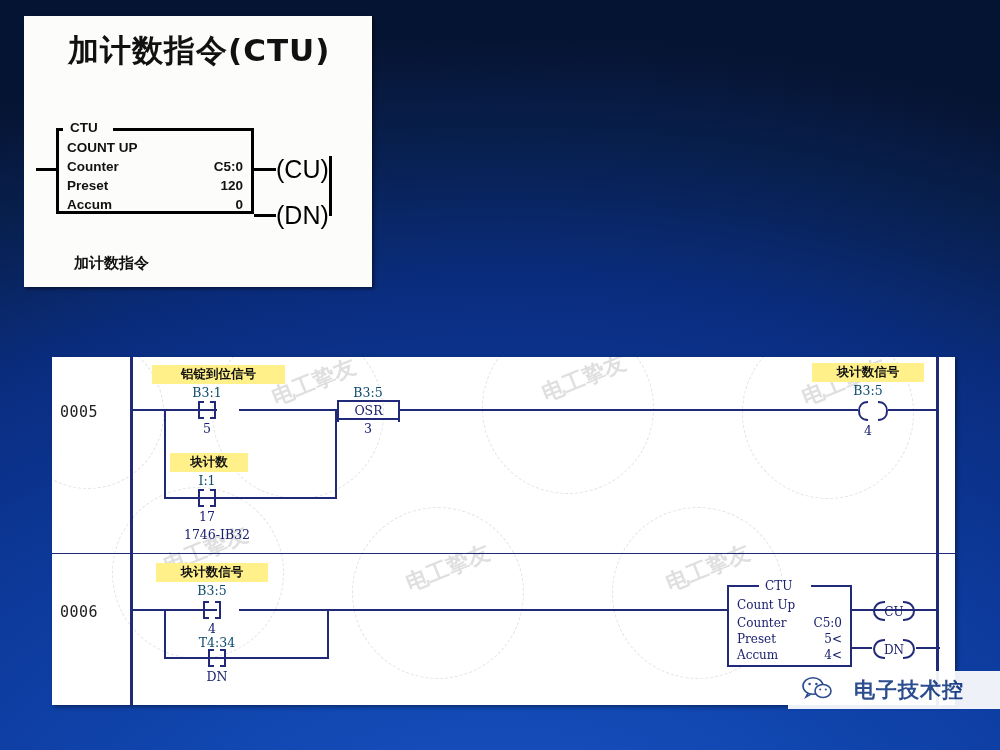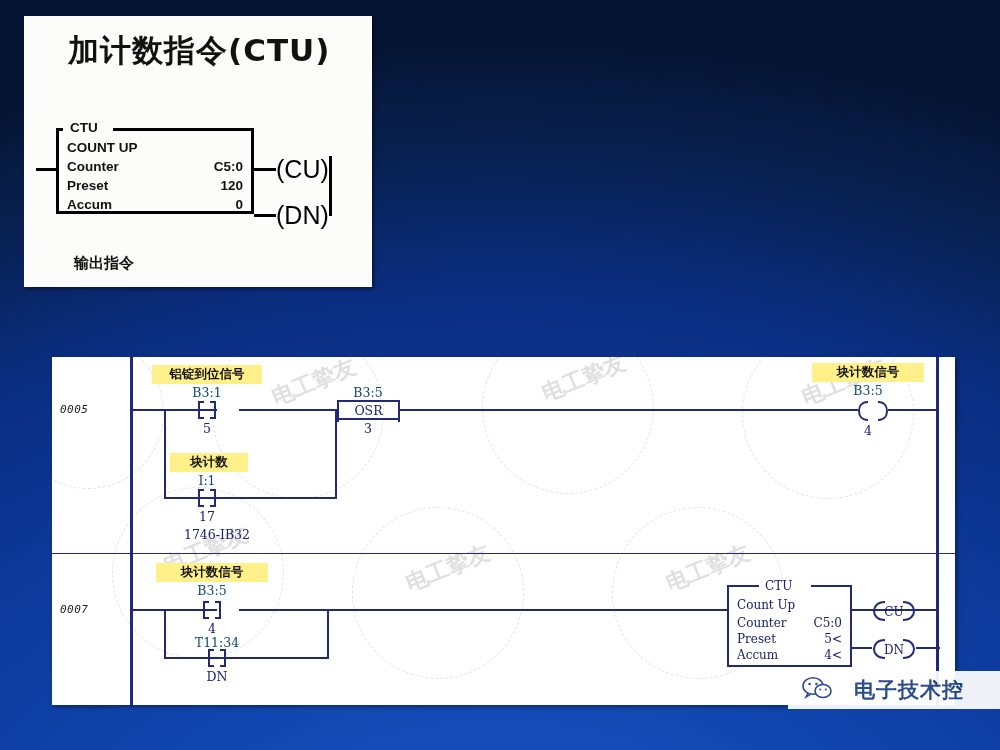--- a/index.html
+++ b/index.html
@@ -66,21 +66,21 @@
     position:absolute;left:52px;top:357px;width:903px;height:348px;
     background:#ffffff;
     box-shadow:2px 2px 4px rgba(0,0,0,.4);
     overflow:hidden;
   }
   .rail{position:absolute;background:#212a78;}
   .wire{position:absolute;background:#212a78;}
 
   .rungno{
     position:absolute;font-family:"DejaVu Sans Mono","Liberation Mono",monospace;
-    font-size:11px;color:#222;letter-spacing:.5px;font-style:italic;
+    font-size:15px;color:#222;letter-spacing:.5px;
   }
 
   
   .addr{
     position:absolute;font-family:"DejaVu Serif","Liberation Serif",serif;
     font-size:12.5px;color:#0c4a6e;white-space:nowrap;text-align:center;
   }
   .val{
     position:absolute;font-family:"DejaVu Serif","Liberation Serif",serif;
     font-size:12.5px;color:#1b2170;white-space:nowrap;text-align:center;
@@ -188,21 +188,21 @@
     </div>
 
     <div style="position:absolute;left:230px;top:152px;width:22px;height:3px;background:#000;"></div>
     <div style="position:absolute;left:252px;top:139px;font-size:25px;font-family:'Liberation Sans',sans-serif;color:#000;">(CU)</div>
     <div style="position:absolute;left:305px;top:140px;width:3px;height:28px;background:#000;"></div>
 
     <div style="position:absolute;left:230px;top:198px;width:22px;height:3px;background:#000;"></div>
     <div style="position:absolute;left:252px;top:185px;font-size:25px;font-family:'Liberation Sans',sans-serif;color:#000;">(DN)</div>
     <div style="position:absolute;left:305px;top:152px;width:3px;height:48px;background:#000;"></div>
 
-    <div class="hdr-footnote">输出指令</div>
+    <div class="hdr-footnote">加计数指令</div>
   </div>
 
 
   <div class="ladder">
 
     <div class="wmring" style="left:-40px;top:-20px;width:150px;height:150px;"></div>
     <div class="wmring" style="left:160px;top:-30px;width:170px;height:170px;"></div>
     <div class="wmring" style="left:430px;top:-35px;width:170px;height:170px;"></div>
     <div class="wmring" style="left:690px;top:-30px;width:170px;height:170px;"></div>
     <div class="wmring" style="left:60px;top:130px;width:170px;height:170px;"></div>
@@ -220,21 +220,21 @@
 
     <div class="rail" style="left:0;top:196px;width:903px;height:1px;"></div>
 
     <div class="rungno" style="left:8px;top:46px;">0005</div>
 
     <div class="wire" style="left:81px;top:52px;width:84px;height:2px;"></div>
     <div class="wire" style="left:187px;top:52px;width:98px;height:2px;"></div>
     <div class="wire" style="left:348px;top:52px;width:458px;height:2px;"></div>
     <div class="wire" style="left:836px;top:52px;width:48px;height:2px;"></div>
 
-    <div class="hl" style="left:100px;top:8px;width:110px;box-sizing:border-box;">铝锭到位信号</div>
+    <div class="hl" style="left:100px;top:8px;width:133px;box-sizing:border-box;">铝锭到位信号</div>
     <div class="addr" style="left:130px;top:28px;width:50px;">B3:1</div>
     <div class="contact" style="left:144px;top:44px;">
       <i class="lv"></i>
         <i class="lt"></i>
         <i class="lb"></i>
       <i class="rv"></i>
         <i class="rt"></i>
         <i class="rb"></i>
     </div>
     <div class="val" style="left:130px;top:64px;width:50px;">5</div>
@@ -265,21 +265,21 @@
     <div class="hl" style="left:760px;top:6px;width:112px;box-sizing:border-box;">块计数信号</div>
     <div class="addr" style="left:791px;top:26px;width:50px;">B3:5</div>
     <div class="coil" style="left:806px;top:44px;">
       <svg width="30" height="20" viewBox="0 0 30 20">
         <path d="M10,1 C3,1 1,6 1,10 C1,14 3,19 10,19" fill="none" stroke="#212a78" stroke-width="2"></path>
         <path d="M20,1 C27,1 29,6 29,10 C29,14 27,19 20,19" fill="none" stroke="#212a78" stroke-width="2"></path>
       </svg>
     </div>
     <div class="val" style="left:791px;top:66px;width:50px;">4</div>
 
-    <div class="rungno" style="left:8px;top:246px;">0007</div>
+    <div class="rungno" style="left:8px;top:246px;">0006</div>
 
     <div class="wire" style="left:81px;top:252px;width:84px;height:2px;"></div>
     <div class="wire" style="left:187px;top:252px;width:488px;height:2px;"></div>
     <div class="wire" style="left:836px;top:252px;width:48px;height:2px;"></div>
 
     <div class="hl" style="left:104px;top:206px;width:112px;box-sizing:border-box;">块计数信号</div>
     <div class="addr" style="left:135px;top:226px;width:50px;">B3:5</div>
     <div class="contact" style="left:149px;top:244px;">
       <i class="lv"></i>
         <i class="lt"></i>
@@ -287,21 +287,21 @@
       <i class="rv"></i>
         <i class="rt"></i>
         <i class="rb"></i>
     </div>
     <div class="val" style="left:135px;top:264px;width:50px;">4</div>
 
     <div class="wire" style="left:112px;top:252px;width:2px;height:50px;"></div>
     <div class="wire" style="left:112px;top:300px;width:164px;height:2px;"></div>
     <div class="wire" style="left:275px;top:252px;width:2px;height:50px;"></div>
 
-    <div class="addr" style="left:135px;top:278px;width:60px;">T11:34</div>
+    <div class="addr" style="left:135px;top:278px;width:60px;">T4:34</div>
     <div class="contact" style="left:154px;top:292px;">
       <i class="lv"></i>
         <i class="lt"></i>
         <i class="lb"></i>
       <i class="rv"></i>
         <i class="rt"></i>
         <i class="rb"></i>
     </div>
     <div class="val" style="left:135px;top:312px;width:60px;">DN</div>
 

